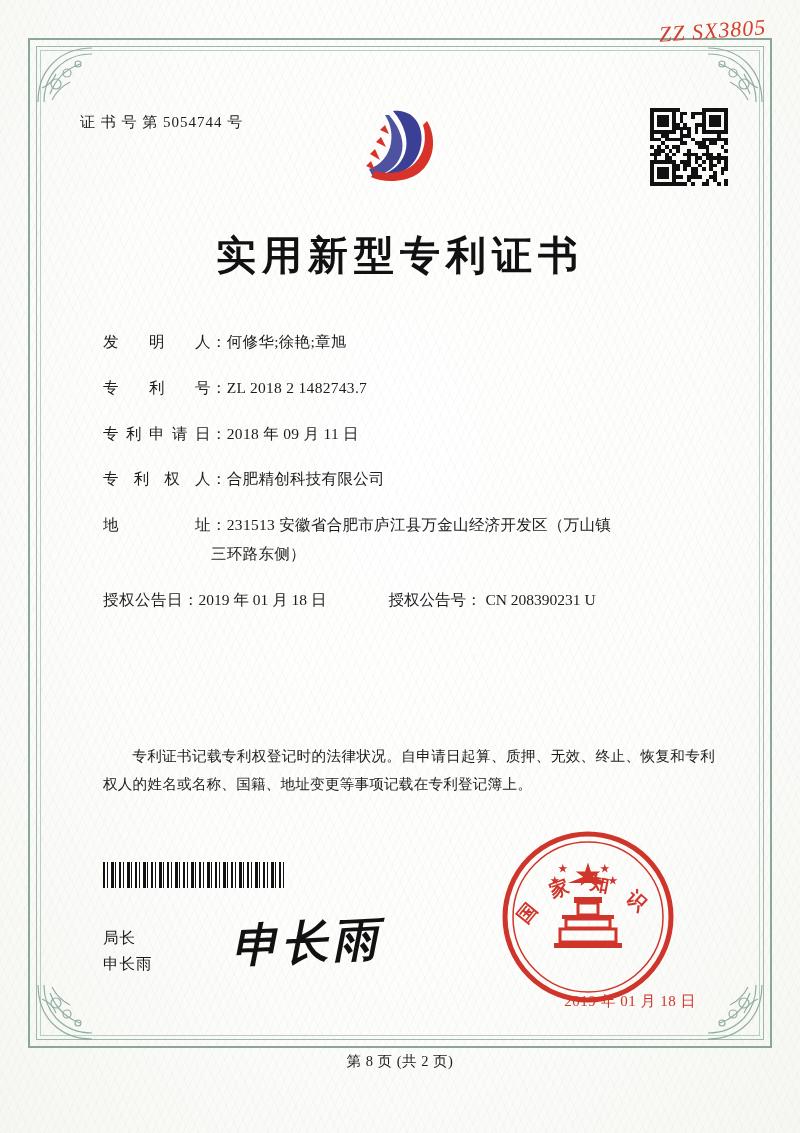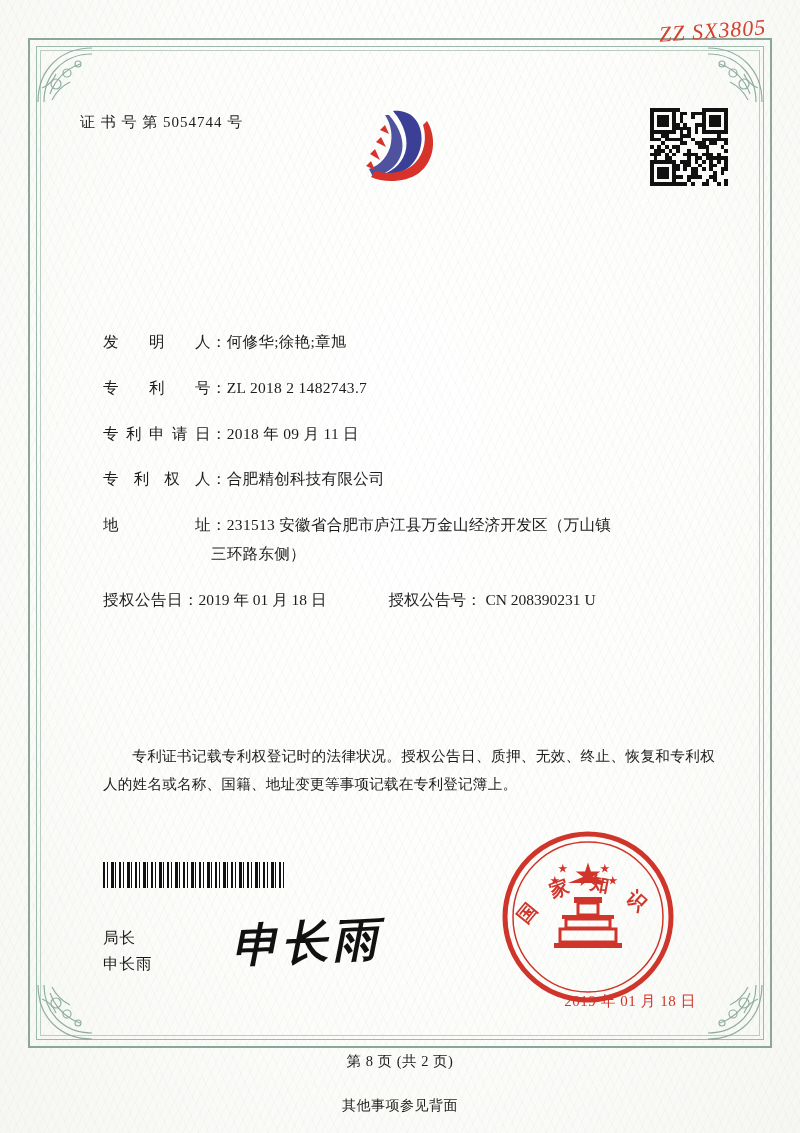--- a/index.html
+++ b/index.html
@@ -753,20 +753,21 @@
         <i style="background: rgb(17, 17, 17);"></i>
         <i style="background: rgb(17, 17, 17);"></i>
         <i style="background: transparent;"></i>
         <i style="background: transparent;"></i>
         <i style="background: rgb(17, 17, 17);"></i>
         <i style="background: transparent;"></i>
         <i style="background: rgb(17, 17, 17);"></i>
       </div>
   </div>
 
+  <div class="title">实用新型专利证书</div>
 
   <div class="fields">
     <div class="row">
       <span class="lbl spread-5">发明人</span>
       <span class="val">：<span>何修华;徐艳;章旭</span></span>
     </div>
     <div class="row">
       <span class="lbl spread-5">专利号</span>
       <span class="val">：<span>ZL 2018 2 1482743.7</span></span>
     </div>
@@ -784,21 +785,21 @@
     </div>
     <div class="row two">
       <span class="lbl">授权公告日</span>
       <span>：<span>2019 年 01 月 18 日</span></span>
       <span class="second-lbl">授权公告号：</span>
       <span style="margin-left:4px">CN 208390231 U</span>
     </div>
   </div>
 
   <div class="para p2">
-    <p>专利证书记载专利权登记时的法律状况。授权公告日、质押、无效、终止、恢复和专利权人的姓名或名称、国籍、地址变更等事项记载在专利登记簿上。</p>
+    <p>专利证书记载专利权登记时的法律状况。自申请日起算、质押、无效、终止、恢复和专利权人的姓名或名称、国籍、地址变更等事项记载在专利登记簿上。</p>
   </div>
 
   <div class="barcode"></div>
 
   <div class="signature-block">
     <div>局长</div>
     <div>申长雨</div>
   </div>
 
   <div class="sign-script">申长雨</div>
@@ -828,14 +829,13 @@
         <path d="M16 -13 l2 6 h6.3 l-5.1 3.7 l2 6 l-5.2 -3.7 l-5.1 3.7 l1.9 -6 l-5.1 -3.7 h6.3 z" transform="translate(8,-4) scale(0.55)"></path>
         <path d="M16 -13 l2 6 h6.3 l-5.1 3.7 l2 6 l-5.2 -3.7 l-5.1 3.7 l1.9 -6 l-5.1 -3.7 h6.3 z" transform="translate(16,8) scale(0.55)"></path>
         <path d="M16 -13 l2 6 h6.3 l-5.1 3.7 l2 6 l-5.2 -3.7 l-5.1 3.7 l1.9 -6 l-5.1 -3.7 h6.3 z" transform="translate(-34,-4) scale(0.55)"></path>
         <path d="M16 -13 l2 6 h6.3 l-5.1 3.7 l2 6 l-5.2 -3.7 l-5.1 3.7 l1.9 -6 l-5.1 -3.7 h6.3 z" transform="translate(-42,8) scale(0.55)"></path>
       </g>
     </svg>
   </div>
   <div class="seal-date">2019 年 01 月 18 日</div>
 
   <div class="page-no">第 8 页 (共 2 页)</div>
-  <div class="footnote">其他事项参见背面</div>
 </div>
 
 </body></html>

